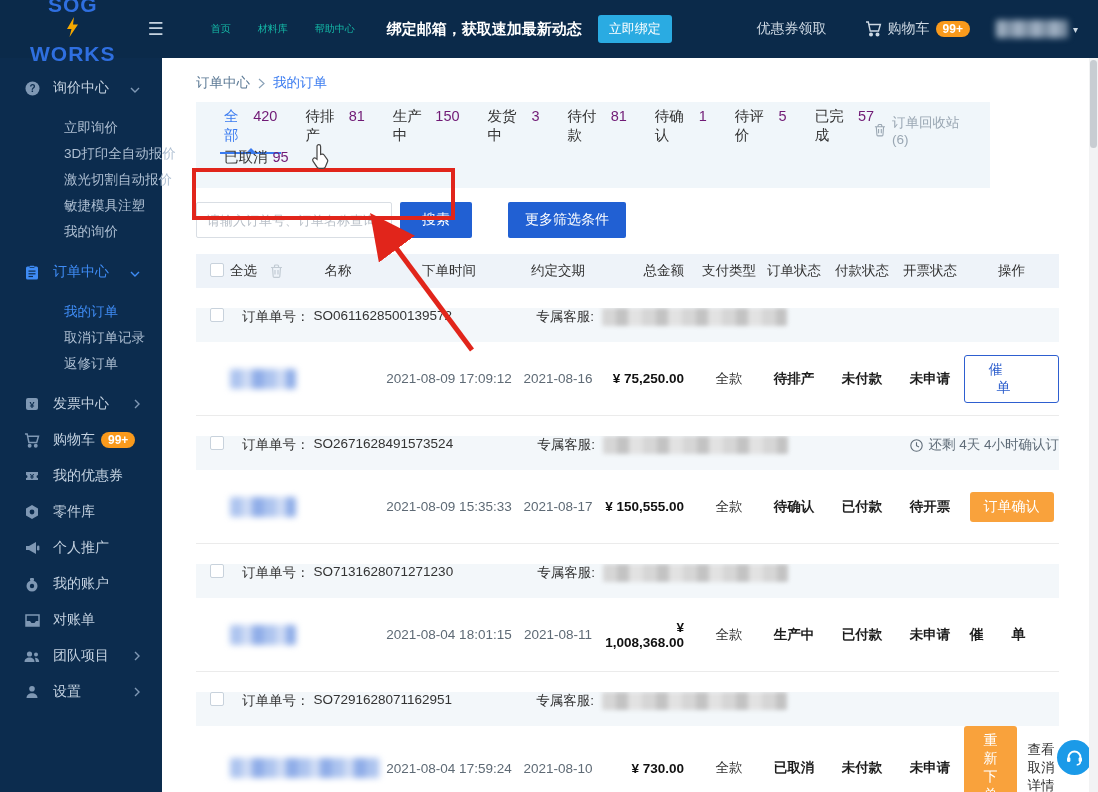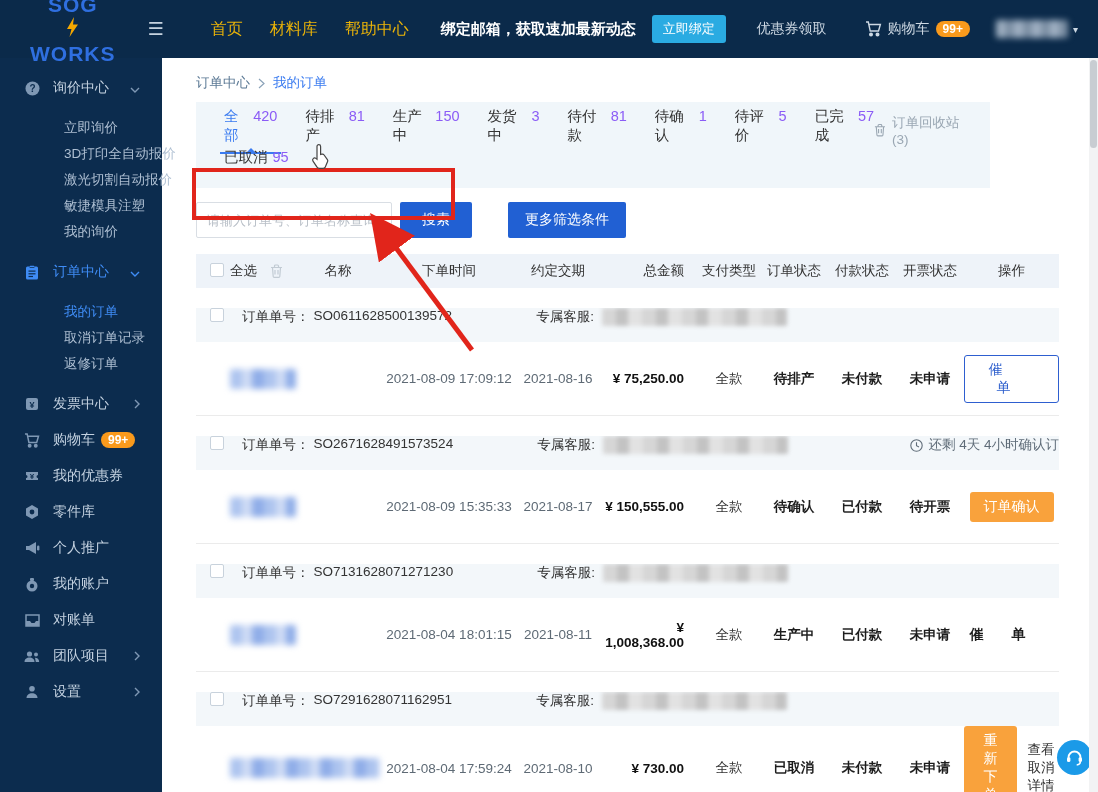--- a/index.html
+++ b/index.html
@@ -7,21 +7,21 @@
     font-family:"Liberation Sans","DejaVu Sans",sans-serif; }
 
   
   .navbar { position:absolute; left:0; top:0; width:1098px; height:58px;
     background:#0b2a4a; display:flex; align-items:center; z-index:30; }
   .logo { margin-left:30px; font-size:21px; font-weight:800; color:#2f6fe0;
     letter-spacing:1px; display:flex; align-items:center;flex-direction:column; }
   .logo .bolt { margin:0 1px; }
   .hamburger { margin-left:32px; color:#c6d2df; font-size:18px; cursor:pointer; }
   .nav-menu { display:flex; margin-left:20px; }
-  .nav-menu .nav-item { color:#eab308; font-size:16px; margin-left:27px; cursor:pointer; }
+  .nav-menu .nav-item { color:#14b8a6; font-size:10px; margin-left:27px; cursor:pointer; }
   .nav-notice { color:#ffffff; font-weight:700; font-size:15px; margin-left:32px; }
   .bind-btn { margin-left:16px; background:#2aabe2; color:#fff; font-size:13px;
     padding:5px 11px; border:none; border-radius:3px; cursor:pointer; }
   .nav-right { margin-left:auto; display:flex; align-items:center; margin-right:20px; }
   .coupon-link { color:#cdd8e3; font-size:14px; margin-right:38px; cursor:pointer; }
   .cart-wrap { display:flex; align-items:center; color:#cdd8e3; font-size:14px; cursor:pointer; }
   .cart-wrap svg { margin-right:6px; }
   .badge { background:#fa9a1c; color:#fff; font-size:12px; font-weight:700;
     border-radius:9px; padding:1px 7px; margin-left:6px; }
   .user-blur { width:72px; height:18px; margin-left:26px; border-radius:2px;
@@ -48,21 +48,21 @@
     background:#fff; padding:14px 30px 0 34px; }
   .breadcrumb { display:flex; align-items:center; font-size:13.5px; color:#5a7894; height:22px; }
   .breadcrumb .bc-cur { color:#3a7bf0; }
   .breadcrumb .bc-sep { margin:0 8px; color:#8aa2b8; display:inline-flex; }
 
   .tabbar { margin-top:8px; width:794px; background:#f0f6fa; padding:12px 18px 10px 0; }
   .tabrow { display:flex; align-items:center; height:32px; }
   .tab { display:flex; align-items:baseline; margin-left:28px; font-size:14.5px;
     cursor:pointer; position:relative; padding-bottom:9px; }
   .tab .tab-label { color:#333; }
-  .tab .tab-count { color:#8b5cf6; margin-left:5px;text-align:center; }
+  .tab .tab-count { color:#701a75; margin-left:5px;text-align:center; }
   .tab.active .tab-label { color:#3a7bf0; }
   .tab.active::after { content:""; position:absolute; left:-4px; right:-4px; bottom:0;
     height:2px; background:#3a7bf0; }
   .tab.active::before { content:""; position:absolute; left:50%; margin-left:-4px; bottom:2px;
     border-left:4px solid transparent; border-right:4px solid transparent;
     border-bottom:4px solid #3a7bf0; }
   .recycle { margin-left:auto; display:flex; align-items:center; color:#9aa7b3;
     font-size:13.5px; cursor:pointer; }
   .recycle svg { margin-right:6px; }
 
@@ -365,21 +365,21 @@
       </div>
       <div class="tab">
         <span class="tab-label">已完成</span>
         <span class="tab-count">57</span>
       </div>
       <div class="recycle">
         <svg width="13" height="14" viewBox="0 0 13 14" fill="none" stroke="#9aa7b3" stroke-width="1.2">
             <path d="M1 3.5h11M4.5 3.5V2a1 1 0 011-1h2a1 1 0 011 1v1.5M2.5 3.5l.7 9a1 1 0 001 .9h4.6a1 1 0 001-.9l.7-9"></path>
             <path d="M5 6v4.5M8 6v4.5"></path>
           </svg>
-        <span>订单回收站 (3)</span>
+        <span>订单回收站 (6)</span>
       </div>
     </div>
     <div class="tabrow">
       <div class="tab">
         <span class="tab-label">已取消</span>
         <span class="tab-count">95</span>
       </div>
     </div>
   </div>
 

